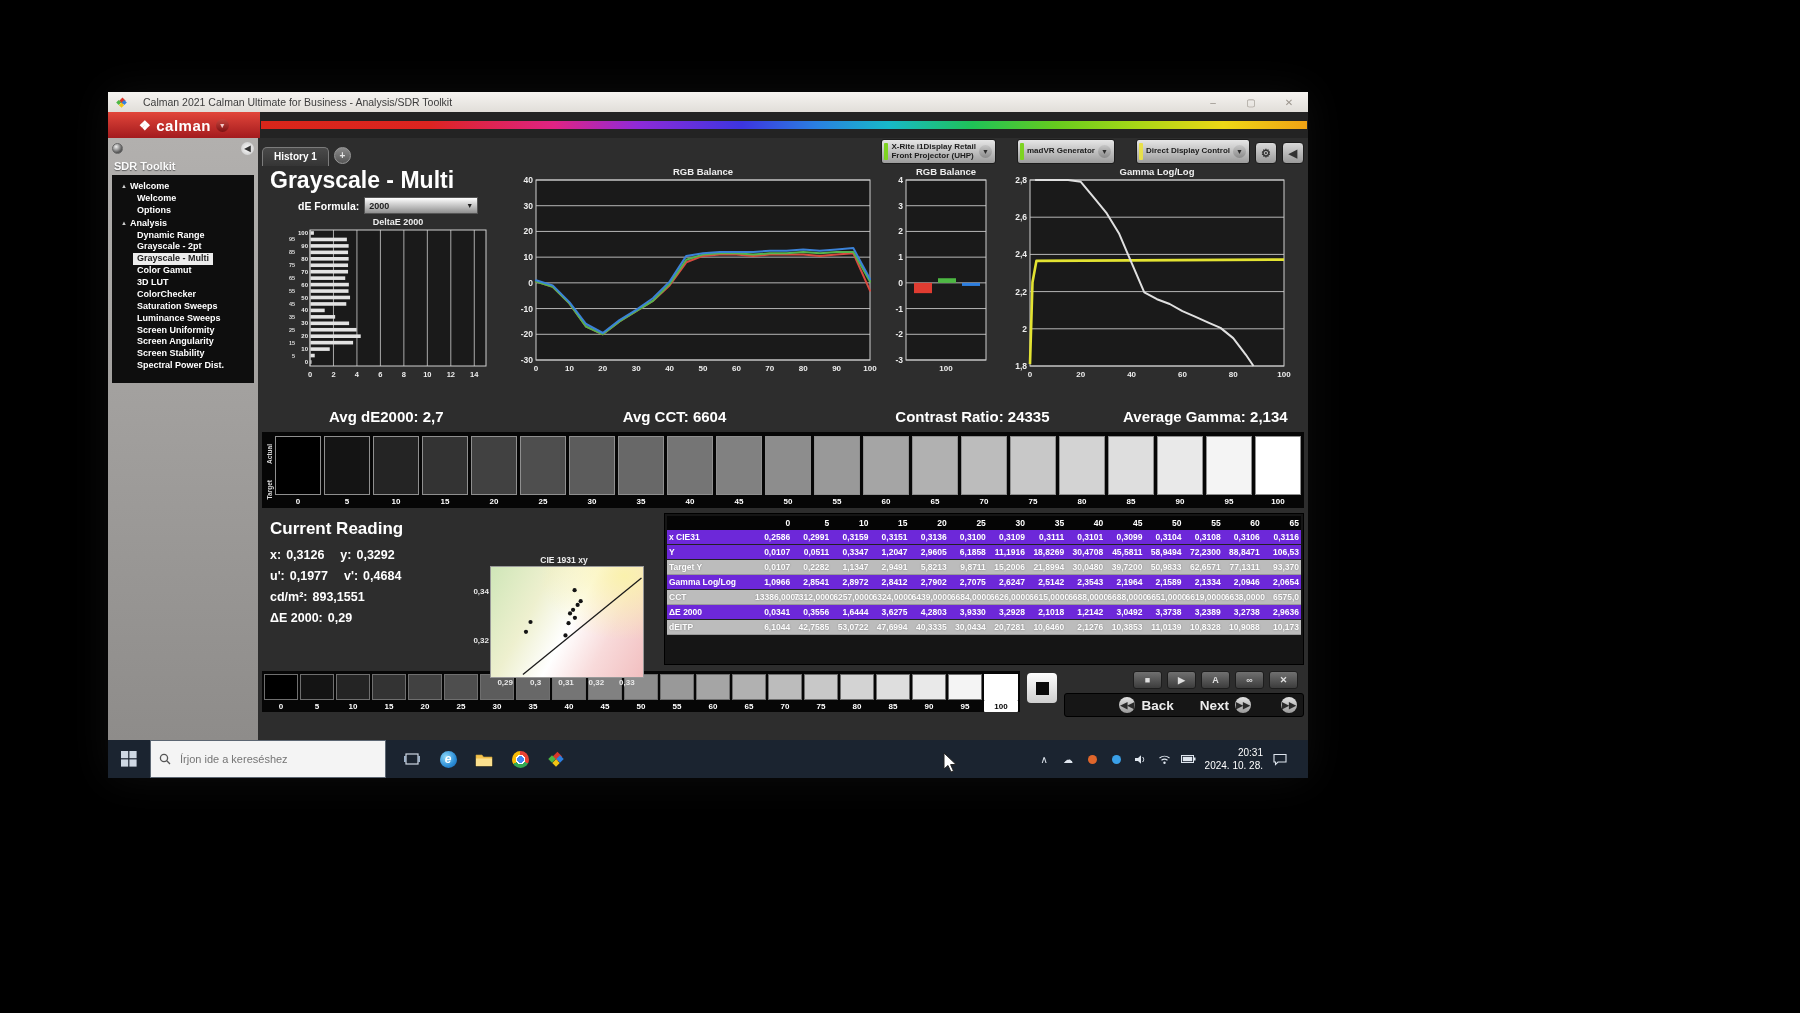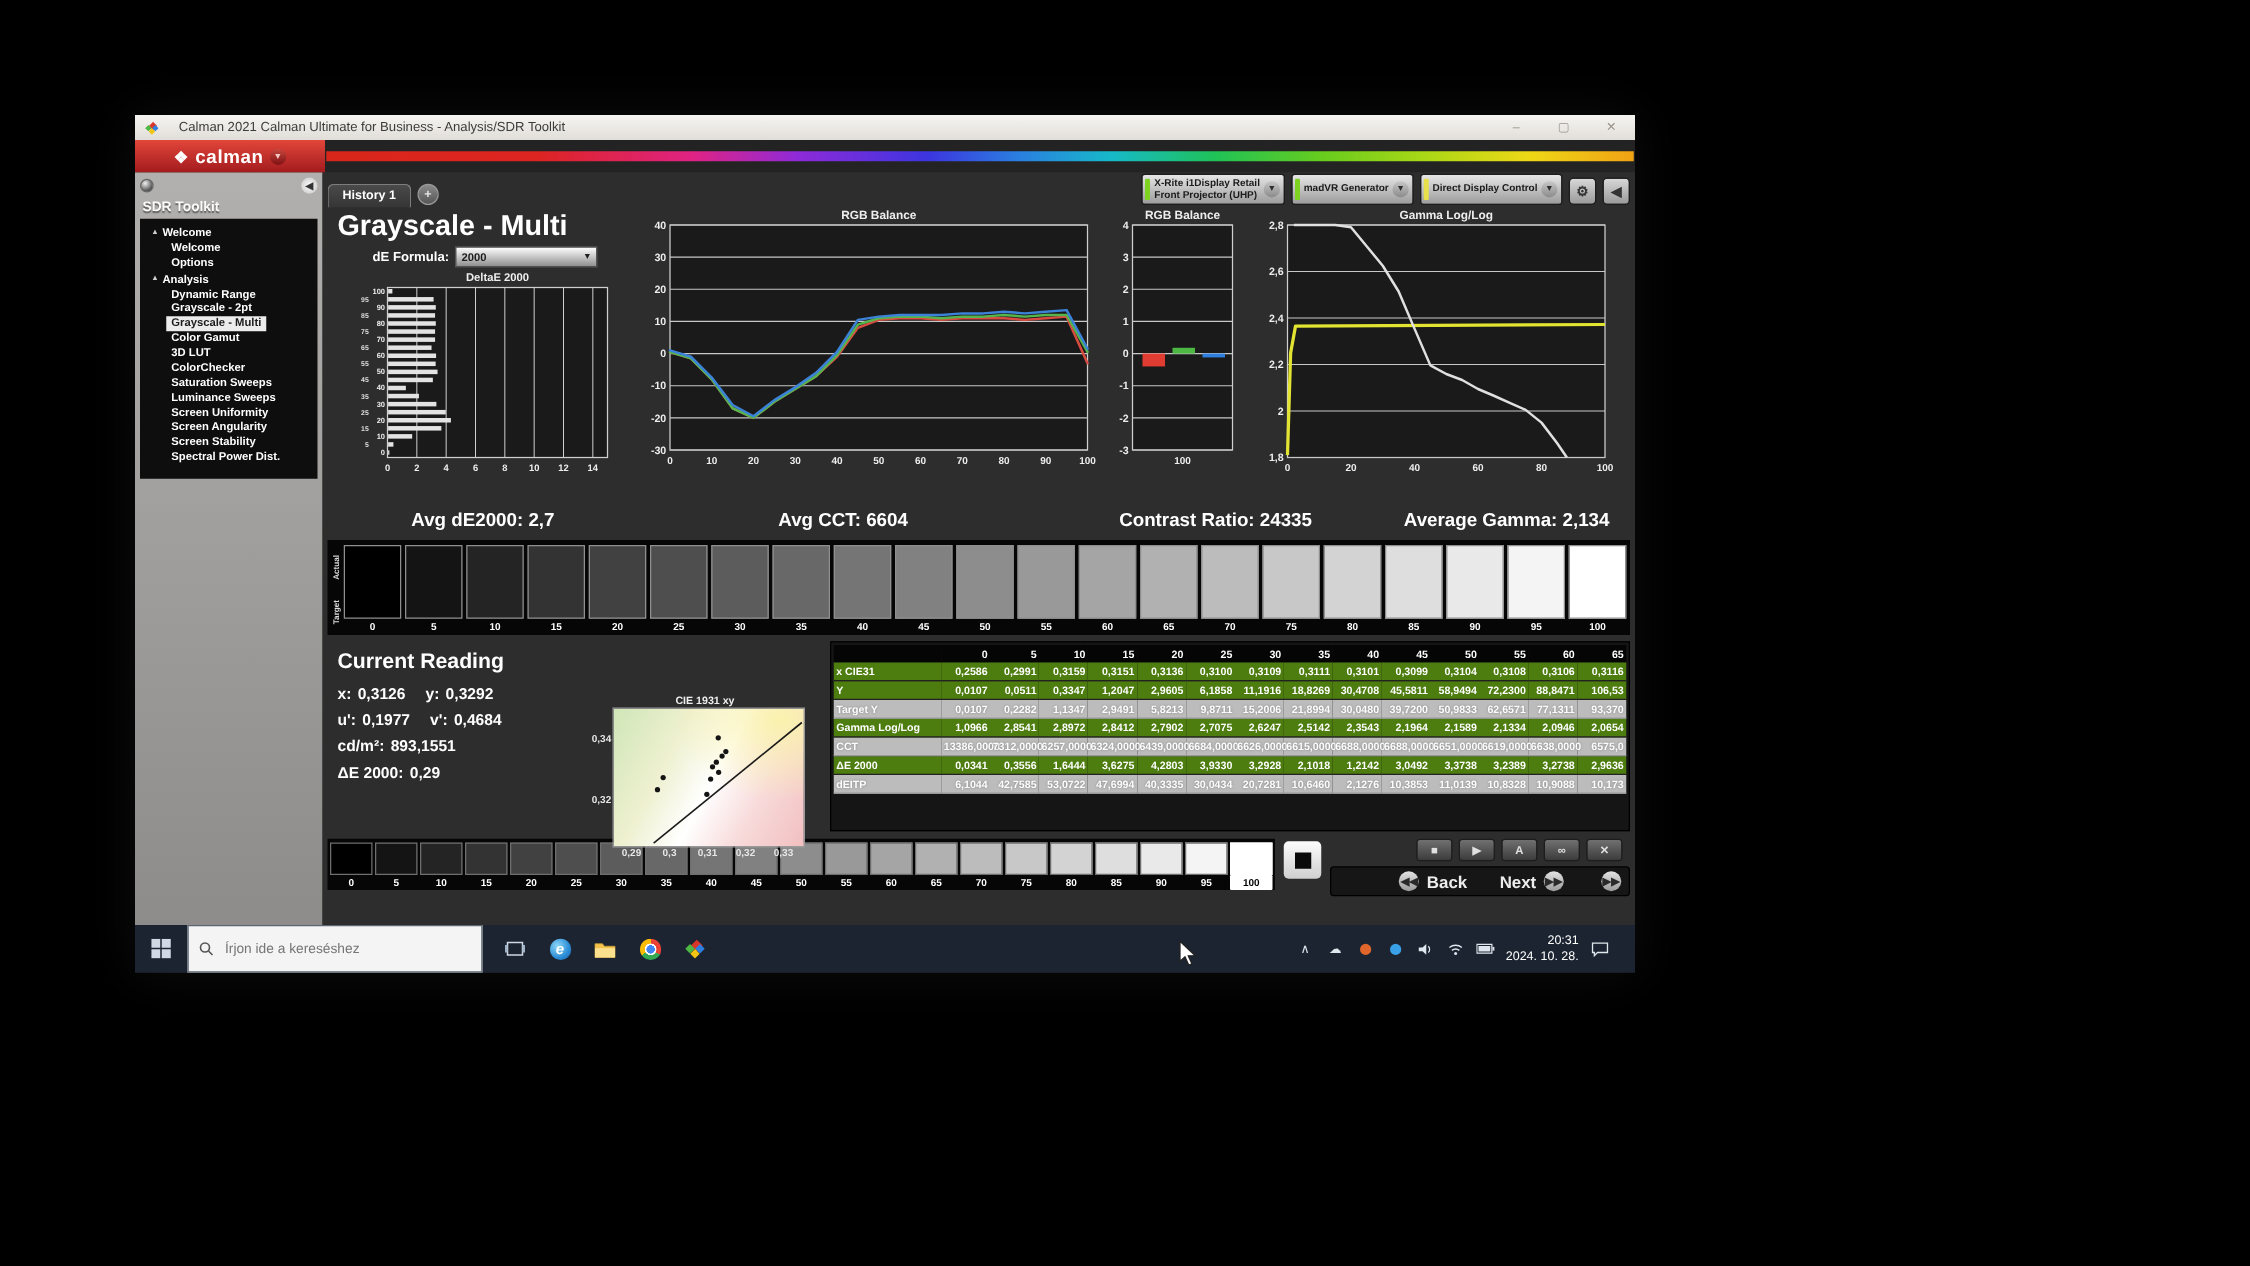--- a/index.html
+++ b/index.html
@@ -65,21 +65,21 @@
     background:radial-gradient(at 88% 8%,rgba(250,242,170,.95),rgba(250,242,170,0) 45%),
                linear-gradient(118deg,#cfe6b8 0%,#eef0cf 30%,#ffffff 52%,#f8dada 74%,#f2bfc0 100%);}
   .cieYT{position:absolute;font-size:8px;color:#e8e8e8;right:100%;margin-right:2px;transform:translateY(-50%);}
   .cieXRow{position:relative;margin-left:20px;width:152px;height:11px;font-size:8px;color:#e8e8e8;}
   .cieXRow span{position:absolute;transform:translateX(-50%);}
   .tablePanel{flex:1;background:#151515;border:1px solid #000;padding:2px 2px;min-width:0;}
   table.dataTbl{width:100%;border-collapse:collapse;table-layout:fixed;}
   .dataTbl th,.dataTbl td{font-size:8.5px;padding:0 2px;text-align:right;white-space:nowrap;height:14px;font-weight:bold;}
   .dataTbl th{background:#050505;color:#fff;}
   .dataTbl td:first-child,.dataTbl th:first-child{text-align:left;}
-  tr.rowDark td{background:#4d7c0f;color:#fff;border-bottom:1px solid #222;}
+  tr.rowDark td{background:#6d28d9;color:#fff;border-bottom:1px solid #222;}
   tr.rowLight td{background:#bcbcbc;color:#fdfdfd;text-shadow:0 0 2px #808080;border-bottom:1px solid #999;}
   .bottomRow{display:flex;margin-top:6px;align-items:flex-start;gap:7px;flex:1;}
   .bStrip{display:flex;gap:2px;background:#060606;padding:3px 2px 0 2px;flex:0 0 auto;}
   .bsw{width:34px;display:flex;flex-direction:column;}
   .bsw .box{height:24px;border:1px solid #6f6f6f;}
   .bsw .lvl{font-size:8px;color:#fff;text-align:center;height:12px;line-height:13px;}
   .bsw.sel .box{border:2px solid #fff;height:22px;}
   .bsw.sel .lvl{background:#fff;color:#000;border-radius:1px;}
   .stopBtn{width:30px;height:30px;background:linear-gradient(#fdfdfd,#cfcfcf);border-radius:4px;display:flex;align-items:center;justify-content:center;margin-top:2px;}
   .stopBtn .sq{width:13px;height:13px;background:#0a0a0a;}
@@ -171,21 +171,21 @@
             </div>
           </div>
       </div>
 
       <div class="main">
 
         <div class="tabRow">
           <div class="historyTab">History 1</div>
           <div class="addTab">+</div>
           <div class="tabSpace"></div>
-          <div id="deviceBtns" style="display:flex;gap:5px;align-items:center;">
+          <div id="deviceBtns" style="display:flex;gap:21px;align-items:center;">
               <div class="deviceBtn">
                 <span class="devStripe" style="background:#7ed321"></span>
                 <span class="devText">X-Rite i1Display Retail<br>Front Projector (UHP)</span>
                 <span class="devChev">▼</span>
               </div>
               <div class="deviceBtn">
                 <span class="devStripe" style="background:#7ed321"></span>
                 <span class="devText">madVR Generator</span>
                 <span class="devChev">▼</span>
               </div>

